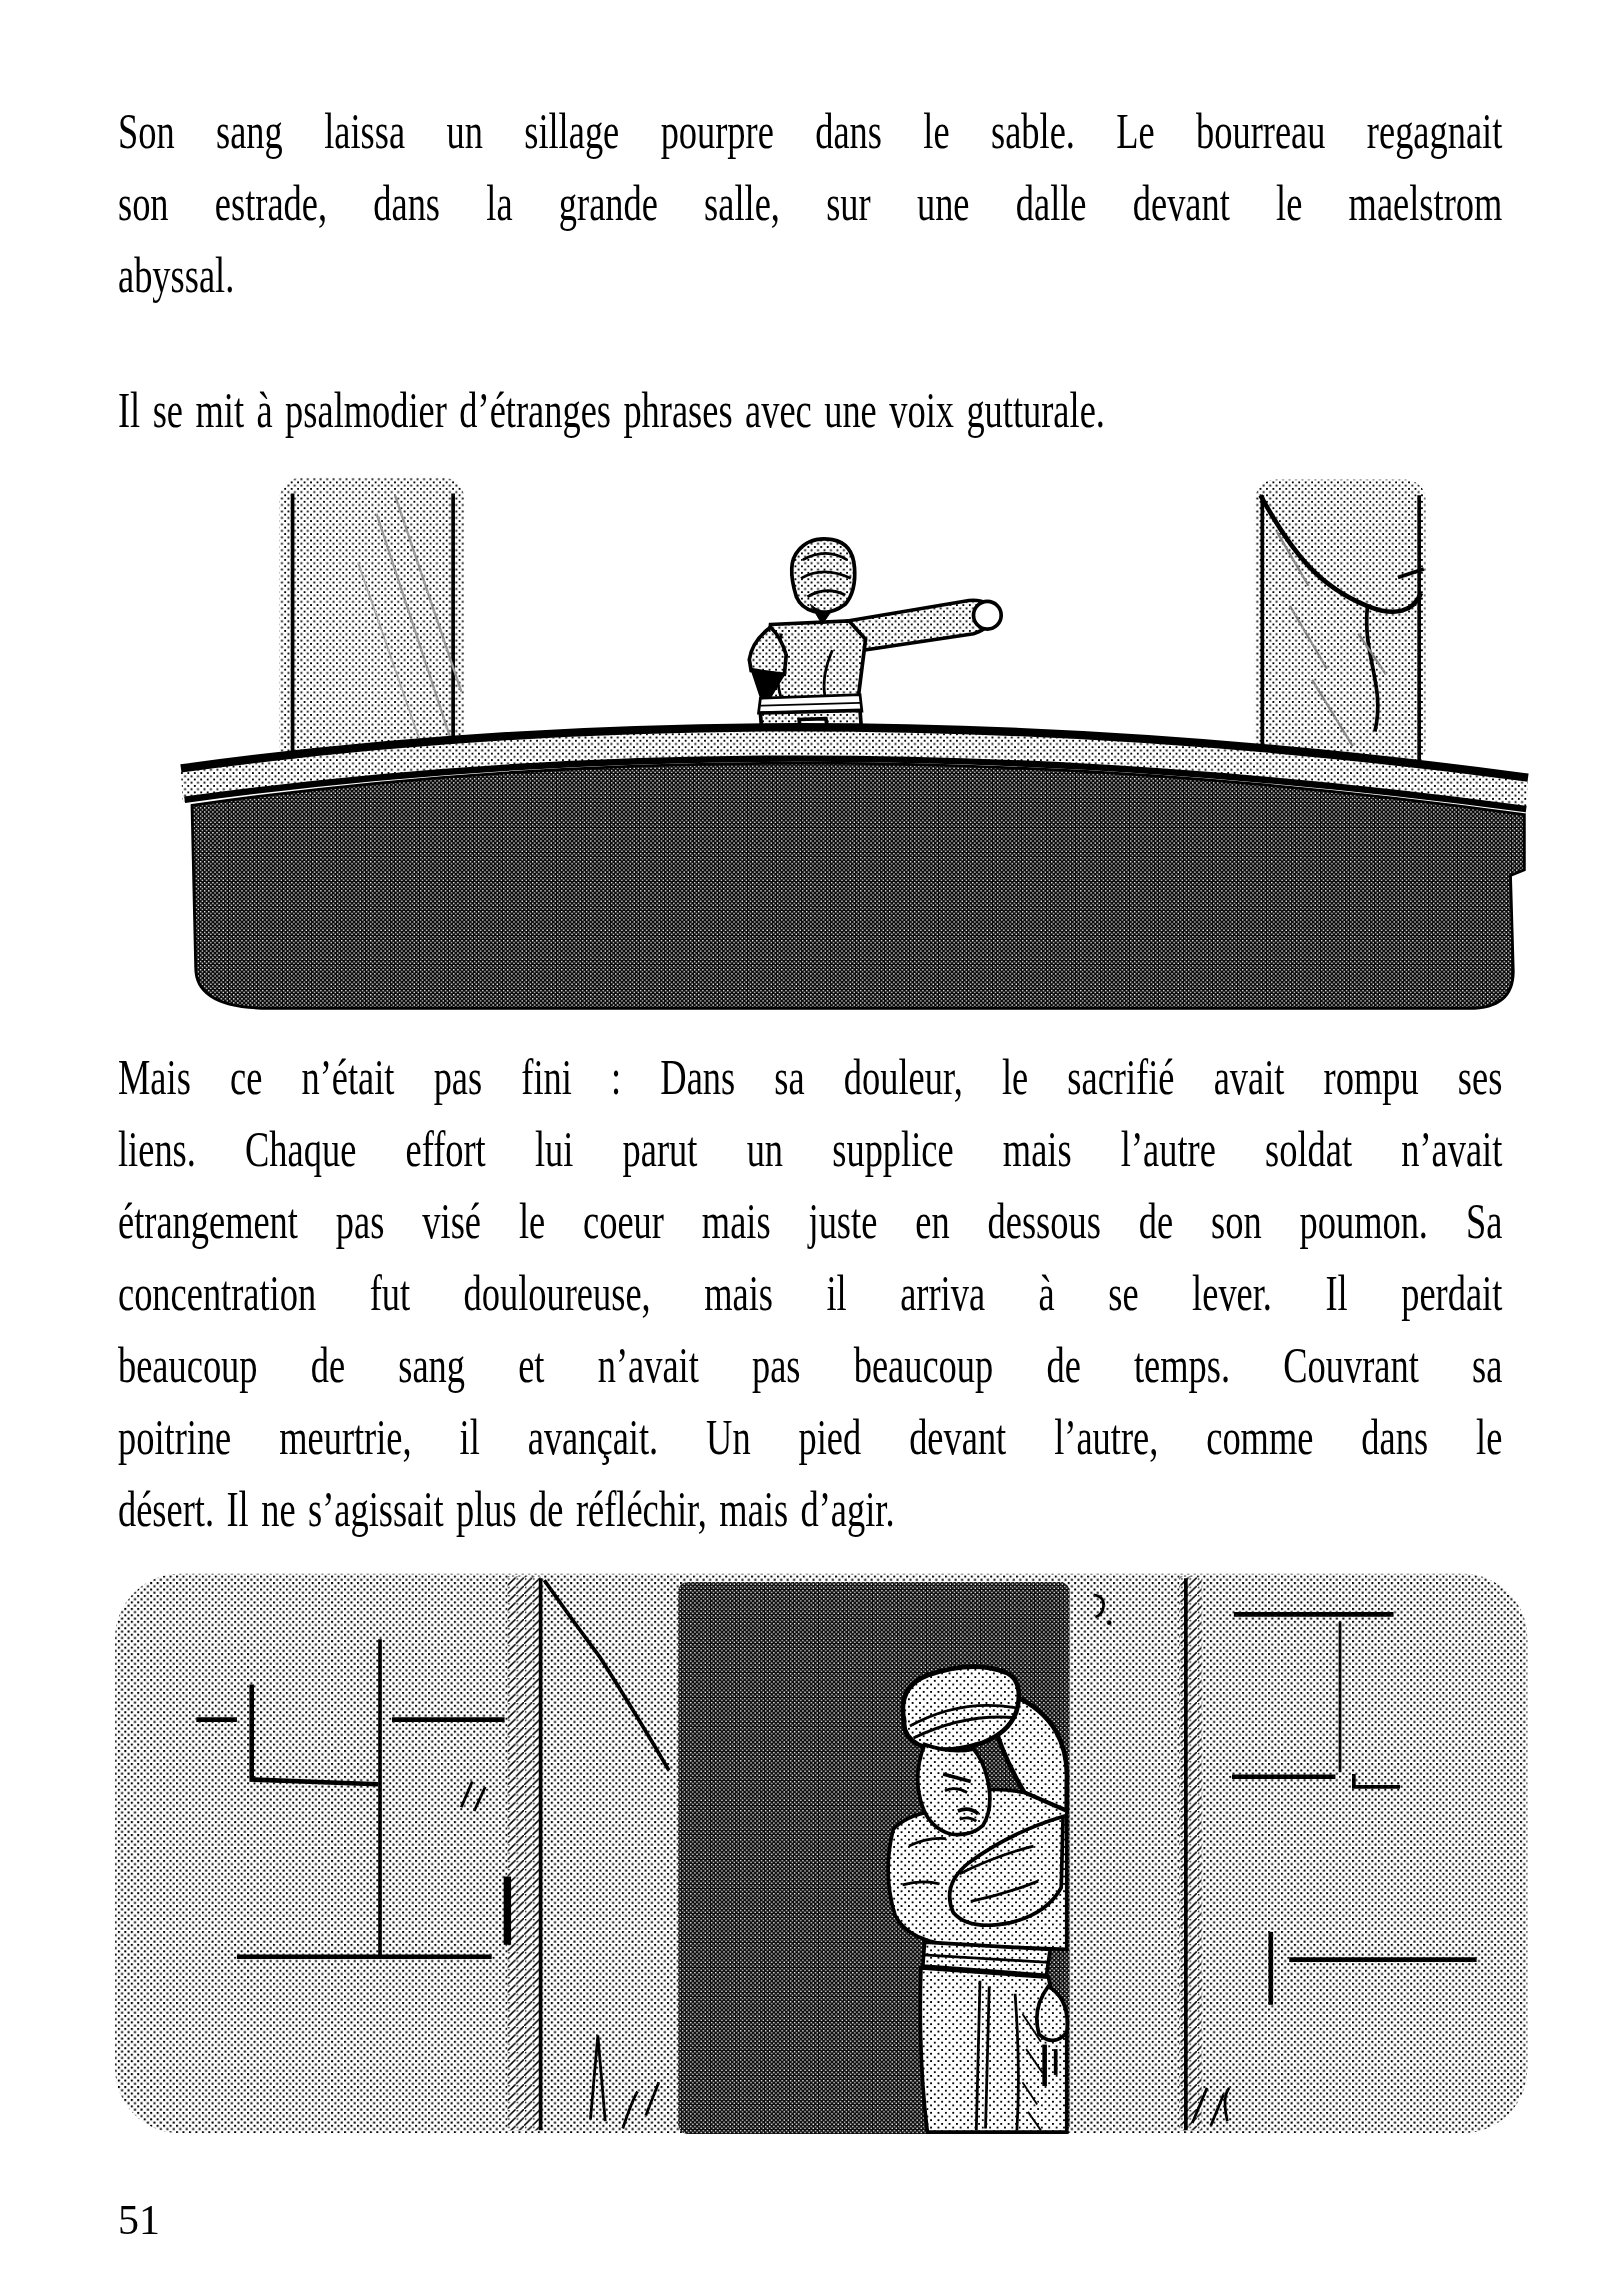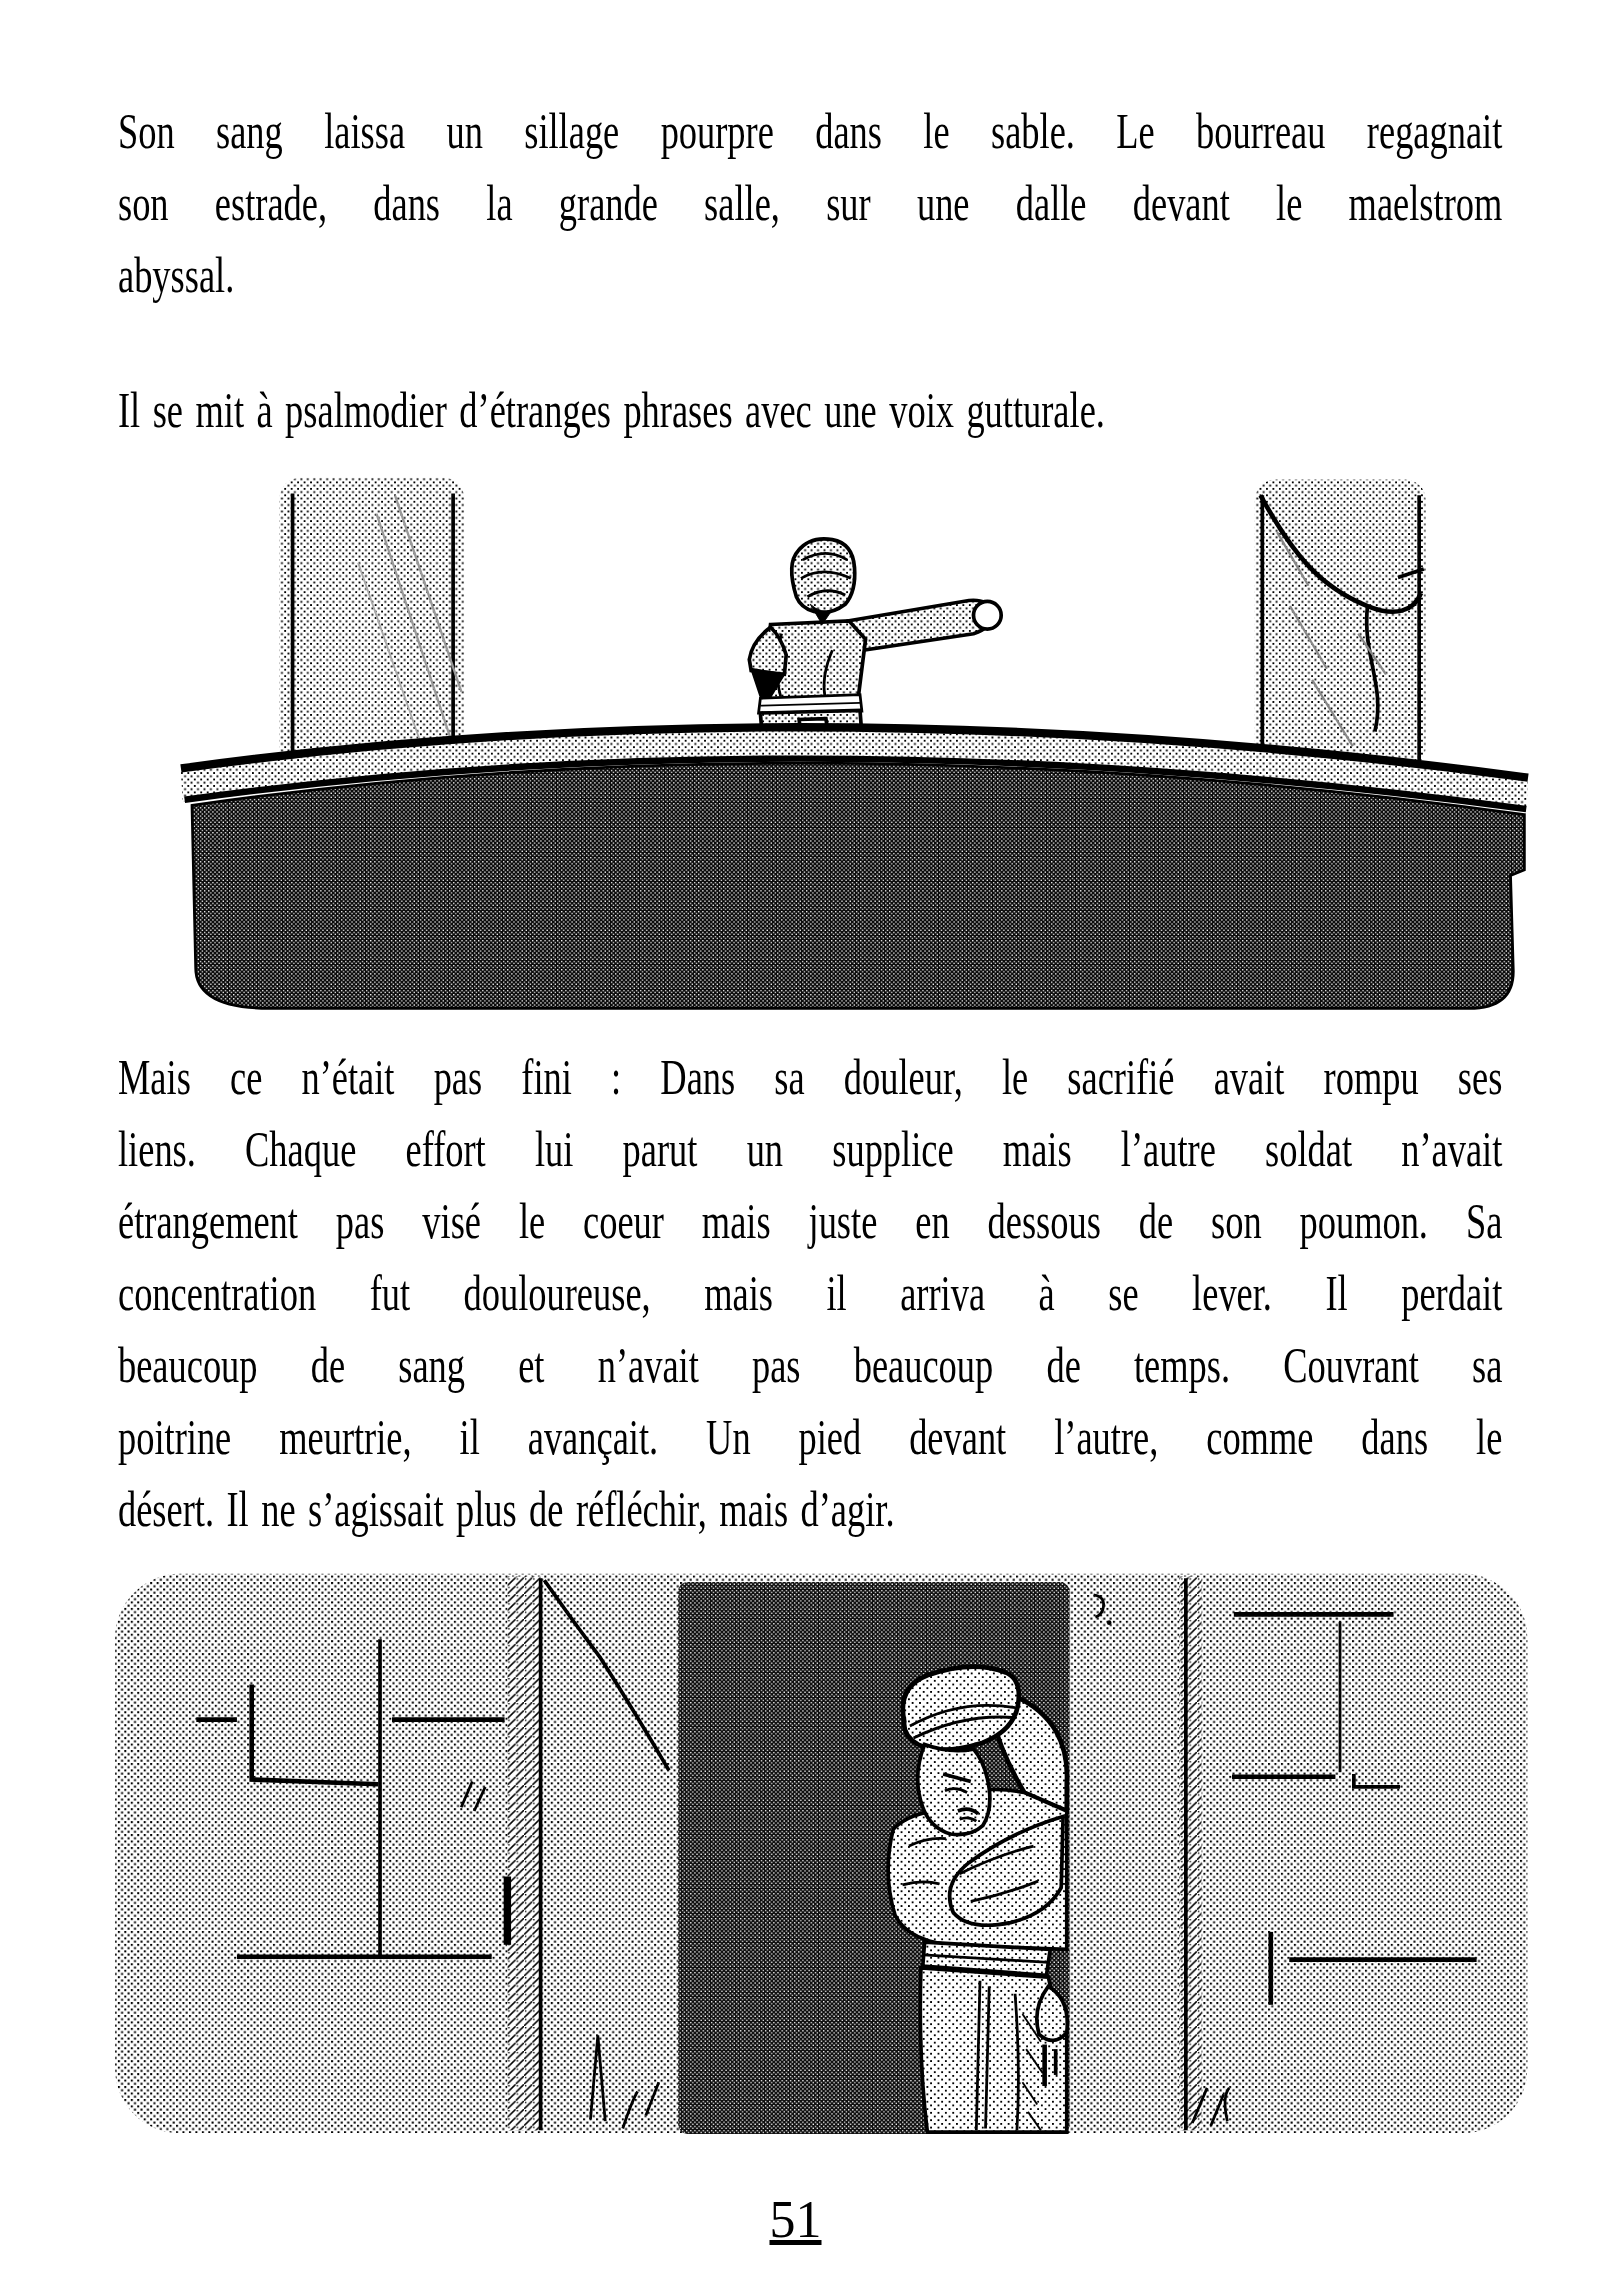--- a/index.html
+++ b/index.html
@@ -16,21 +16,21 @@
   .tline{text-align:left;}
   .tline.just{text-align:justify;text-align-last:justify;}
   .p1{top:95px;}
   .p2{top:374px;}
   .p3{top:1041px;}
   .illu{position:absolute;}
   .illu1{left:129px;top:475px;}
   .illu2{left:92px;top:1569px;}
   .pagenum{
     position:absolute;left:118px;top:2184px;width:1355px;
-    text-align:center;font-size:52px;line-height:72px;text-decoration:underline;
+    text-align:left;font-size:42px;line-height:72px;
   }
 </style>
 </head>
 <body>
 
 <main>
 
   <section class="para p1">
     <div class="tline just">Son sang laissa un sillage pourpre dans le sable. Le bourreau regagnait</div>
     <div class="tline just">son estrade, dans la grande salle, sur une dalle devant le maelstrom</div>

